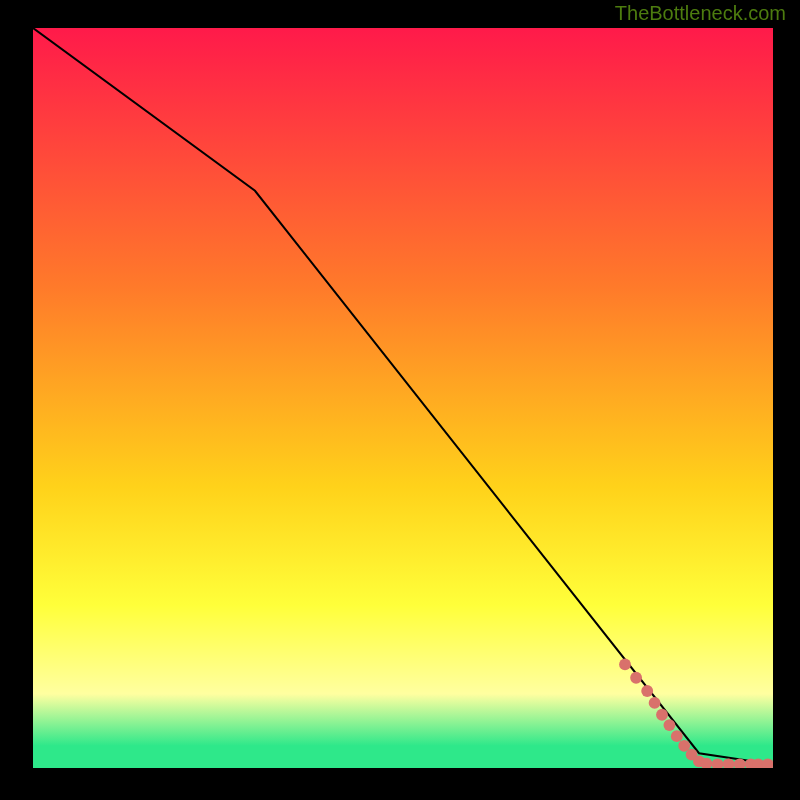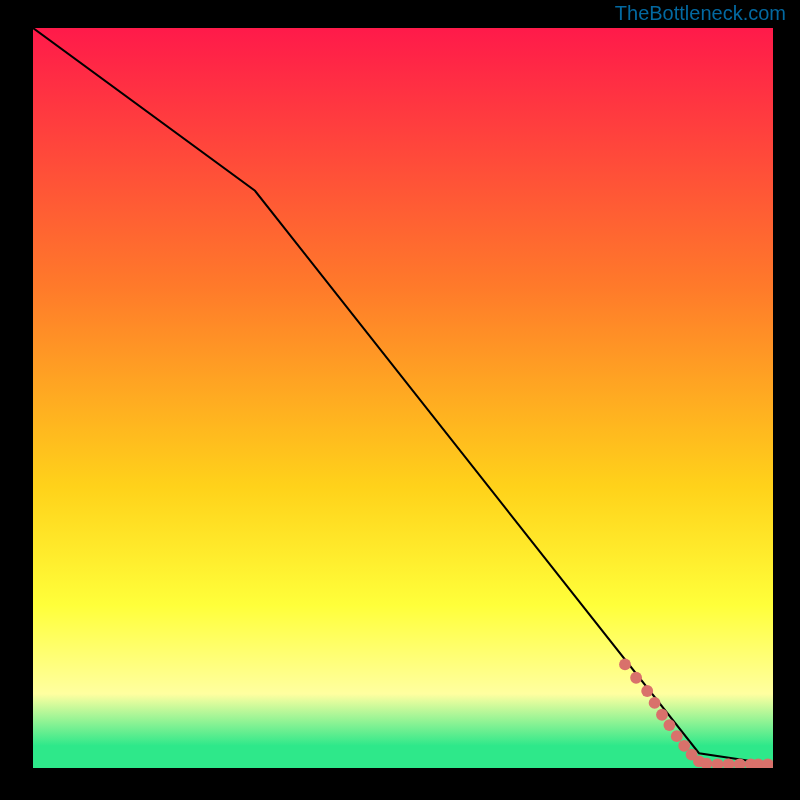--- a/index.html
+++ b/index.html
@@ -2,21 +2,21 @@
 <html><head>
 <meta charset="utf-8">
 <style>
   * { margin: 0; padding: 0; box-sizing: border-box; }
   body { width: 800px; height: 800px; background: #000; position: relative; font-family: Arial, sans-serif; }
   .outer { width: 800px; height: 800px; position: relative; }
   .attribution {
     position: absolute;
     top: 2px;
     right: 14px;
-    color: #0369a1;
+    color: #4d7c0f;
     font-size: 20px;
     font-weight: normal;
     z-index: 10;
   }
   .plot-frame {
     position: absolute;
     left: 33px;
     top: 28px;
     width: 740px;
     height: 740px;

